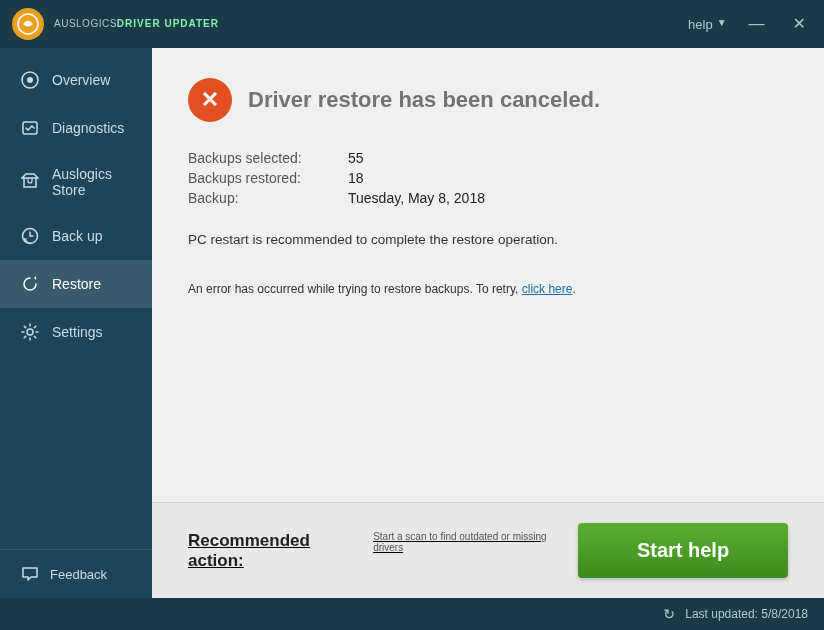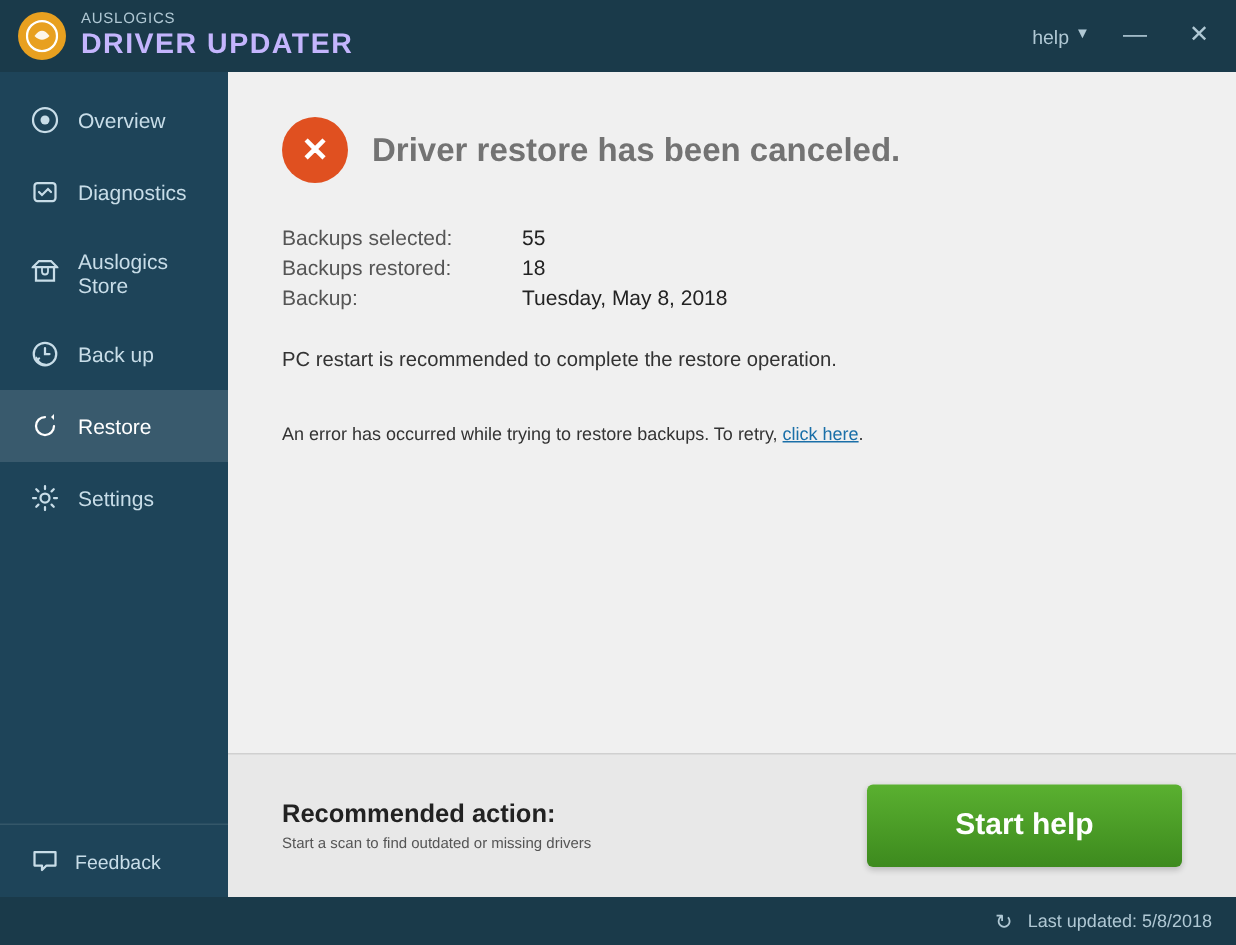--- a/index.html
+++ b/index.html
@@ -36,33 +36,33 @@
       display: flex;
       align-items: center;
       justify-content: center;
       font-weight: bold;
       color: white;
       font-size: 14px;
       flex-shrink: 0;
     }
     .app-title-block {
       display: flex;
-      flex-direction: column;
+      flex-direction: row;
       line-height: 1.2;
     }
     .app-name-top {
       font-size: 10px;
       color: #b0c8d4;
       text-transform: uppercase;
       letter-spacing: 0.5px;
     }
     .app-name-bottom {
-      font-size: 19px;
+      font-size: 10px;
       font-weight: 700;
-      color: #c4b5fd;
+      color: #86efac;
       letter-spacing: 1px;
     }
     .title-bar-right {
       display: flex;
       align-items: center;
       gap: 16px;
     }
     .help-btn {
       color: #b0c8d4;
       font-size: 13px;
@@ -220,22 +220,23 @@
       background: #e8e8e8;
       border-top: 1px solid #d0d0d0;
       padding: 20px 36px;
       display: flex;
       align-items: center;
       justify-content: space-between;
       flex-shrink: 0;
     }
     .recommended-section {
       display: flex;
-      flex-direction: column;
+      flex-direction: row;
       gap: 4px;
+      text-decoration: underline;
     }
     .recommended-label {
       font-size: 17px;
       font-weight: 700;
       color: #222;
     }
     .recommended-sub {
       font-size: 10px;
       color: #555;
     }

